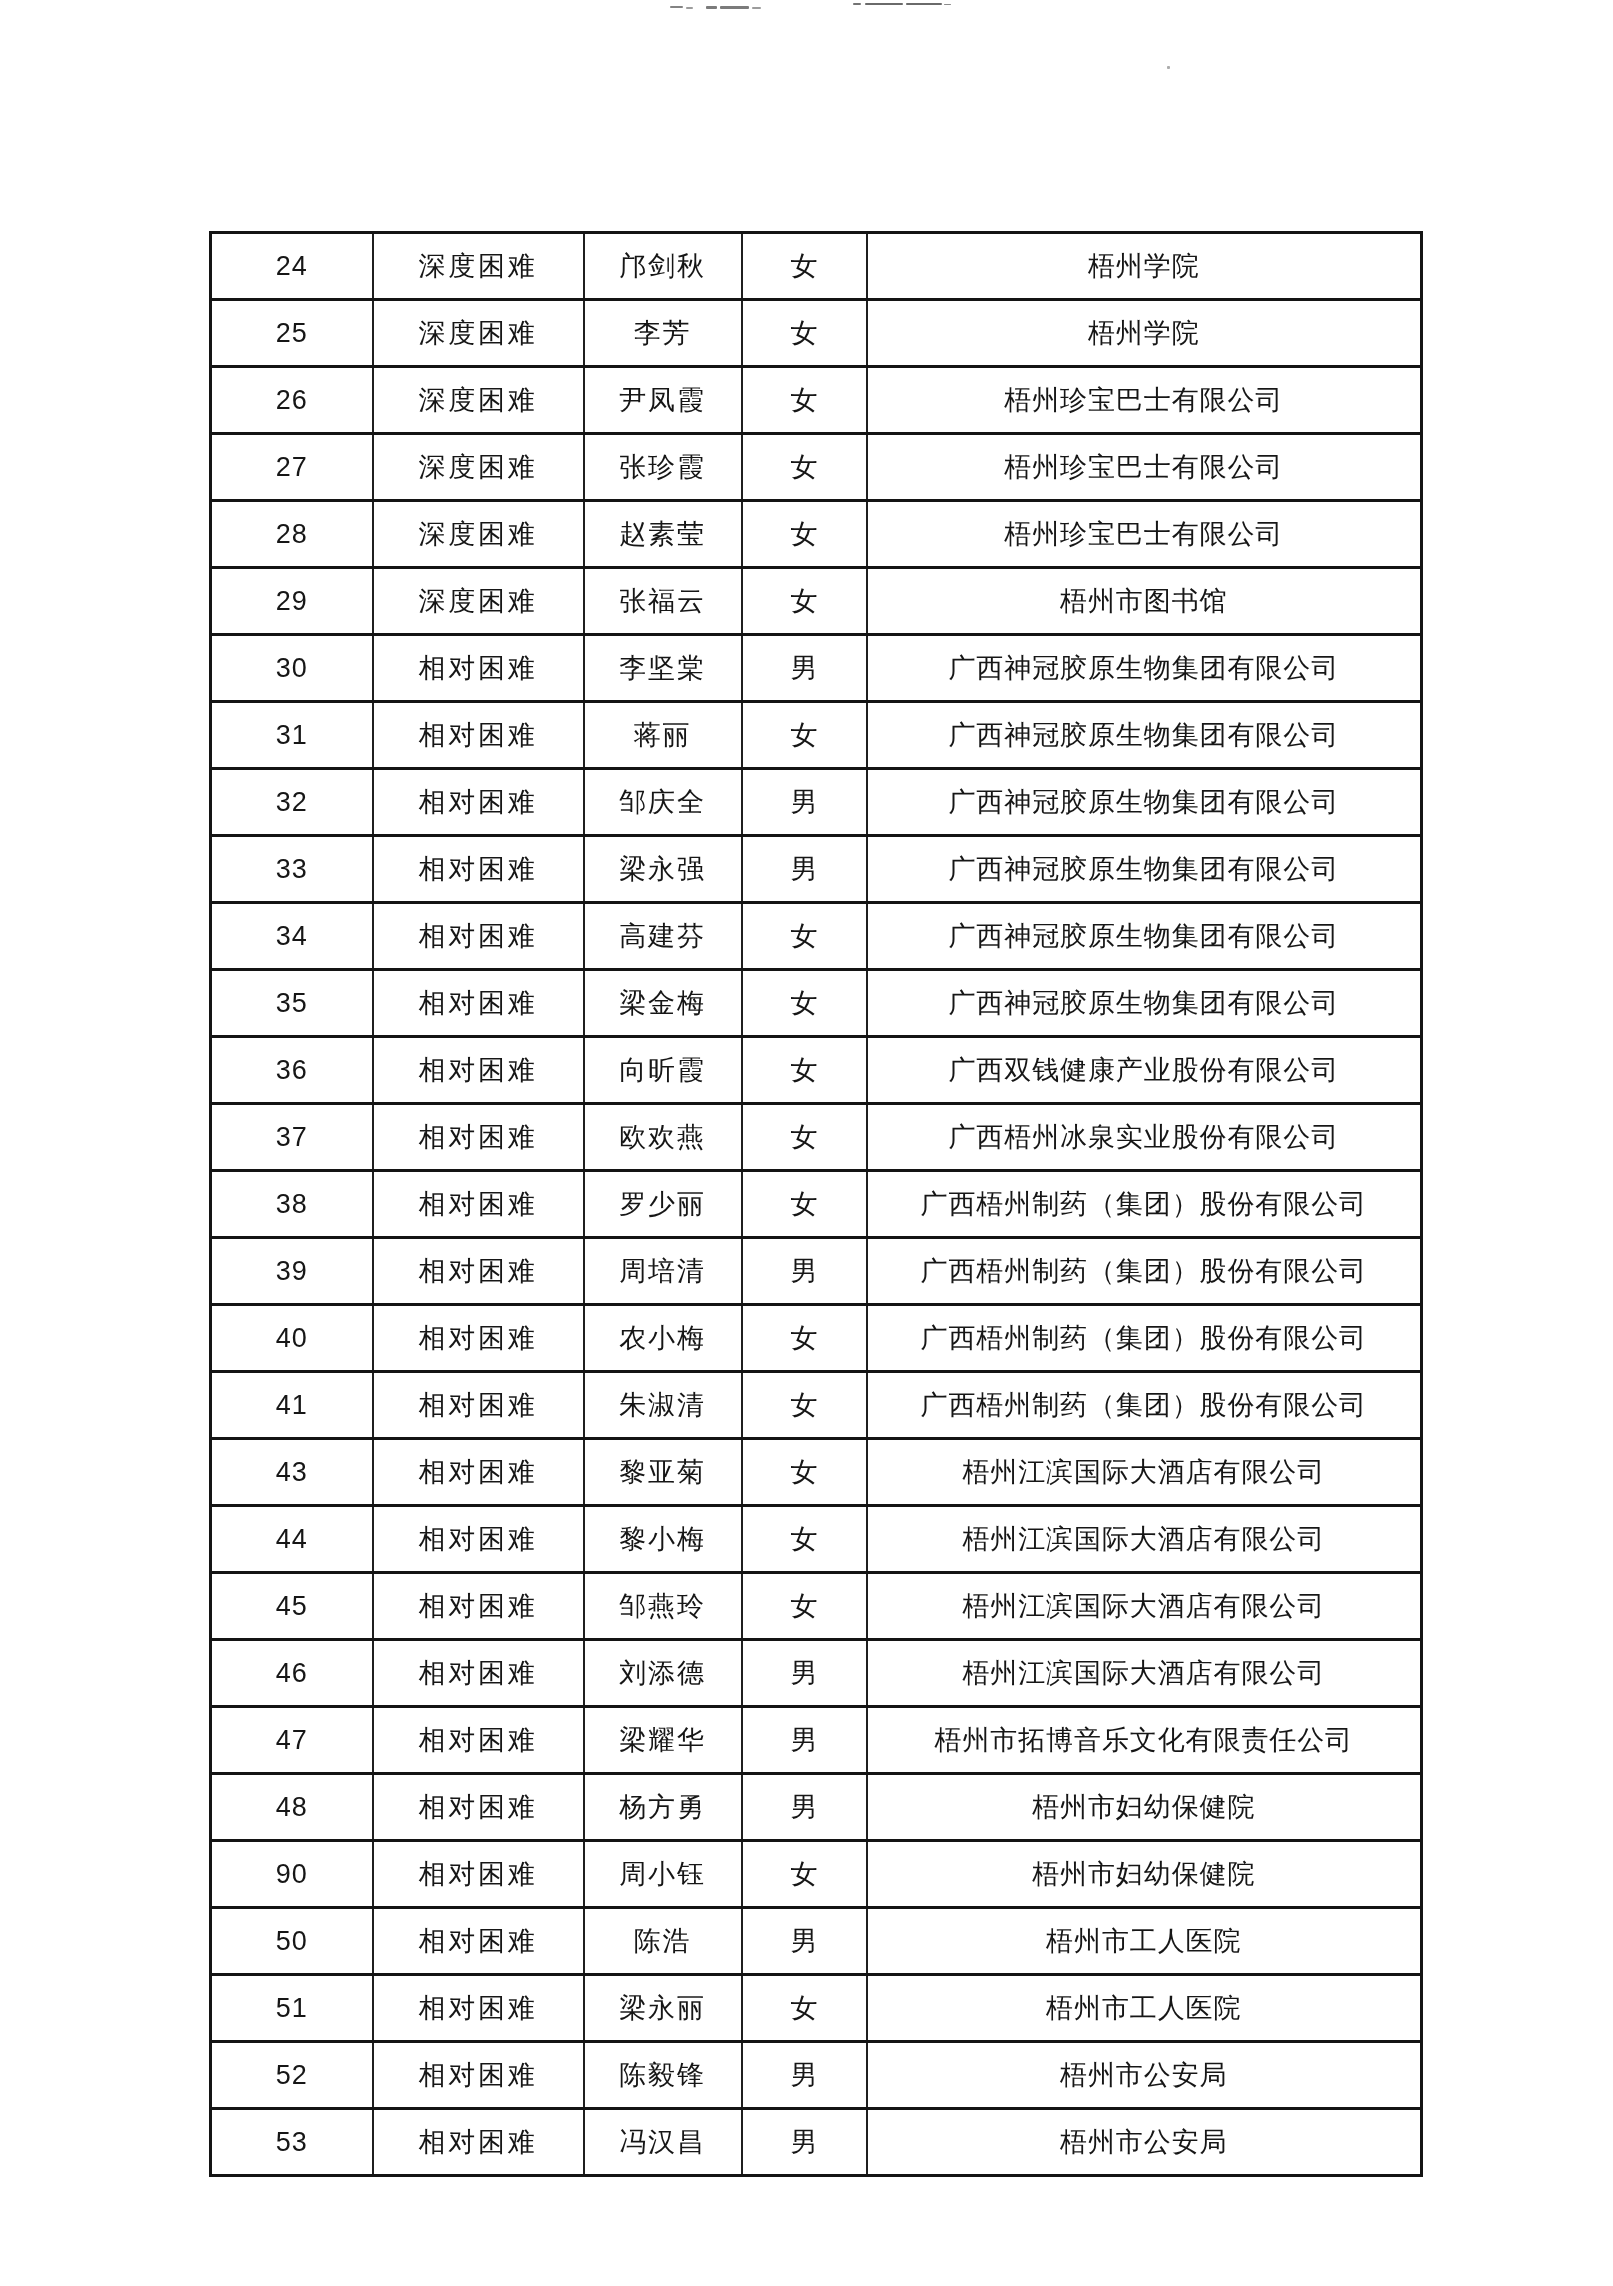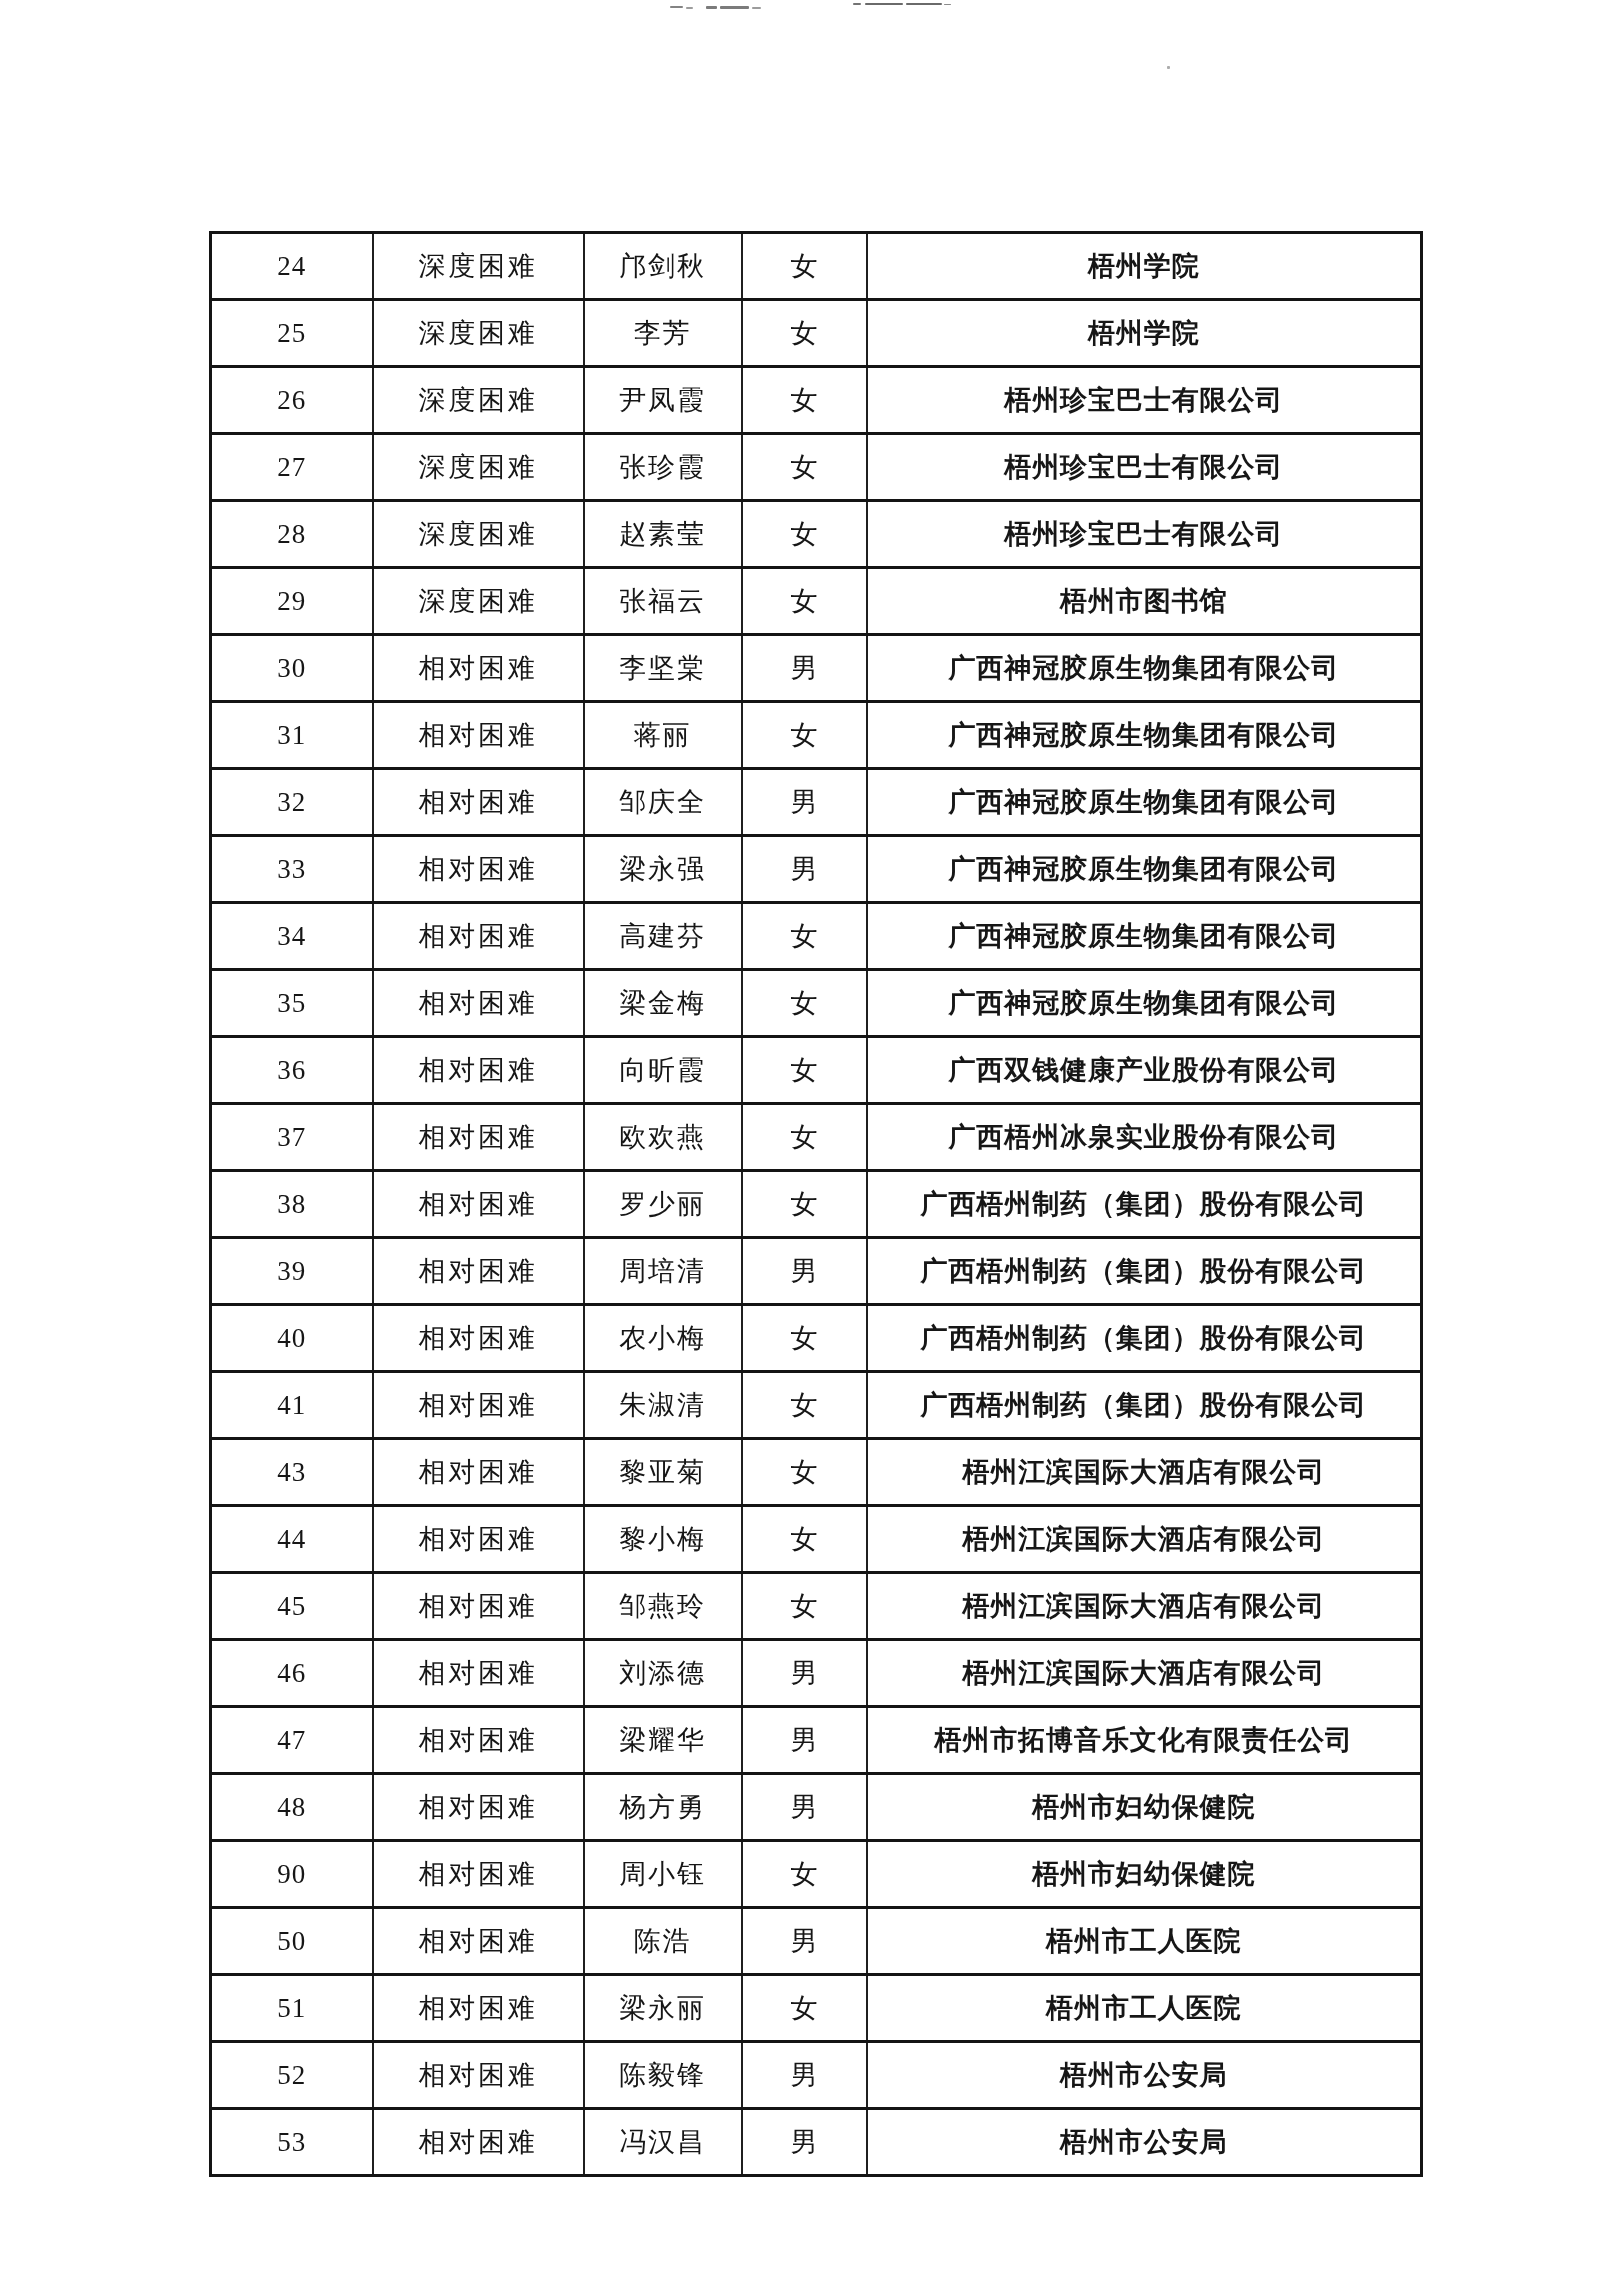--- a/index.html
+++ b/index.html
@@ -61,27 +61,27 @@
     border-bottom: 3.6px solid var(--border-h);
     font-size: 27px;
     line-height: 1;
     white-space: nowrap;
     overflow: hidden;
     color: var(--ink);
   }
   td.c-no {
     font-size: 29.6px;
     letter-spacing: 0.9px;
-    font-family: Liberation Serif, serif;
+    font-family: Liberation Sans, sans-serif;
     margin-top: 48px;
   }
   td.c-difficulty { letter-spacing: 2.7px; font-size: 28px; border-radius: 30px; }
   td.c-name       { letter-spacing: 1.8px; font-size: 28px; }
   td.c-gender     { font-size: 28px; }
-  td.c-employer   { letter-spacing: 0.9px; font-size: 27px; font-weight: bold; }
+  td.c-employer   { letter-spacing: 0.9px; font-size: 27px; }
 </style>
 </head>
 <body>
 
 <div class="page">
 
   <div class="artifact a1"></div>
   <div class="artifact a2"></div>
   <div class="artifact a3"></div>
   <div class="artifact a4"></div>

